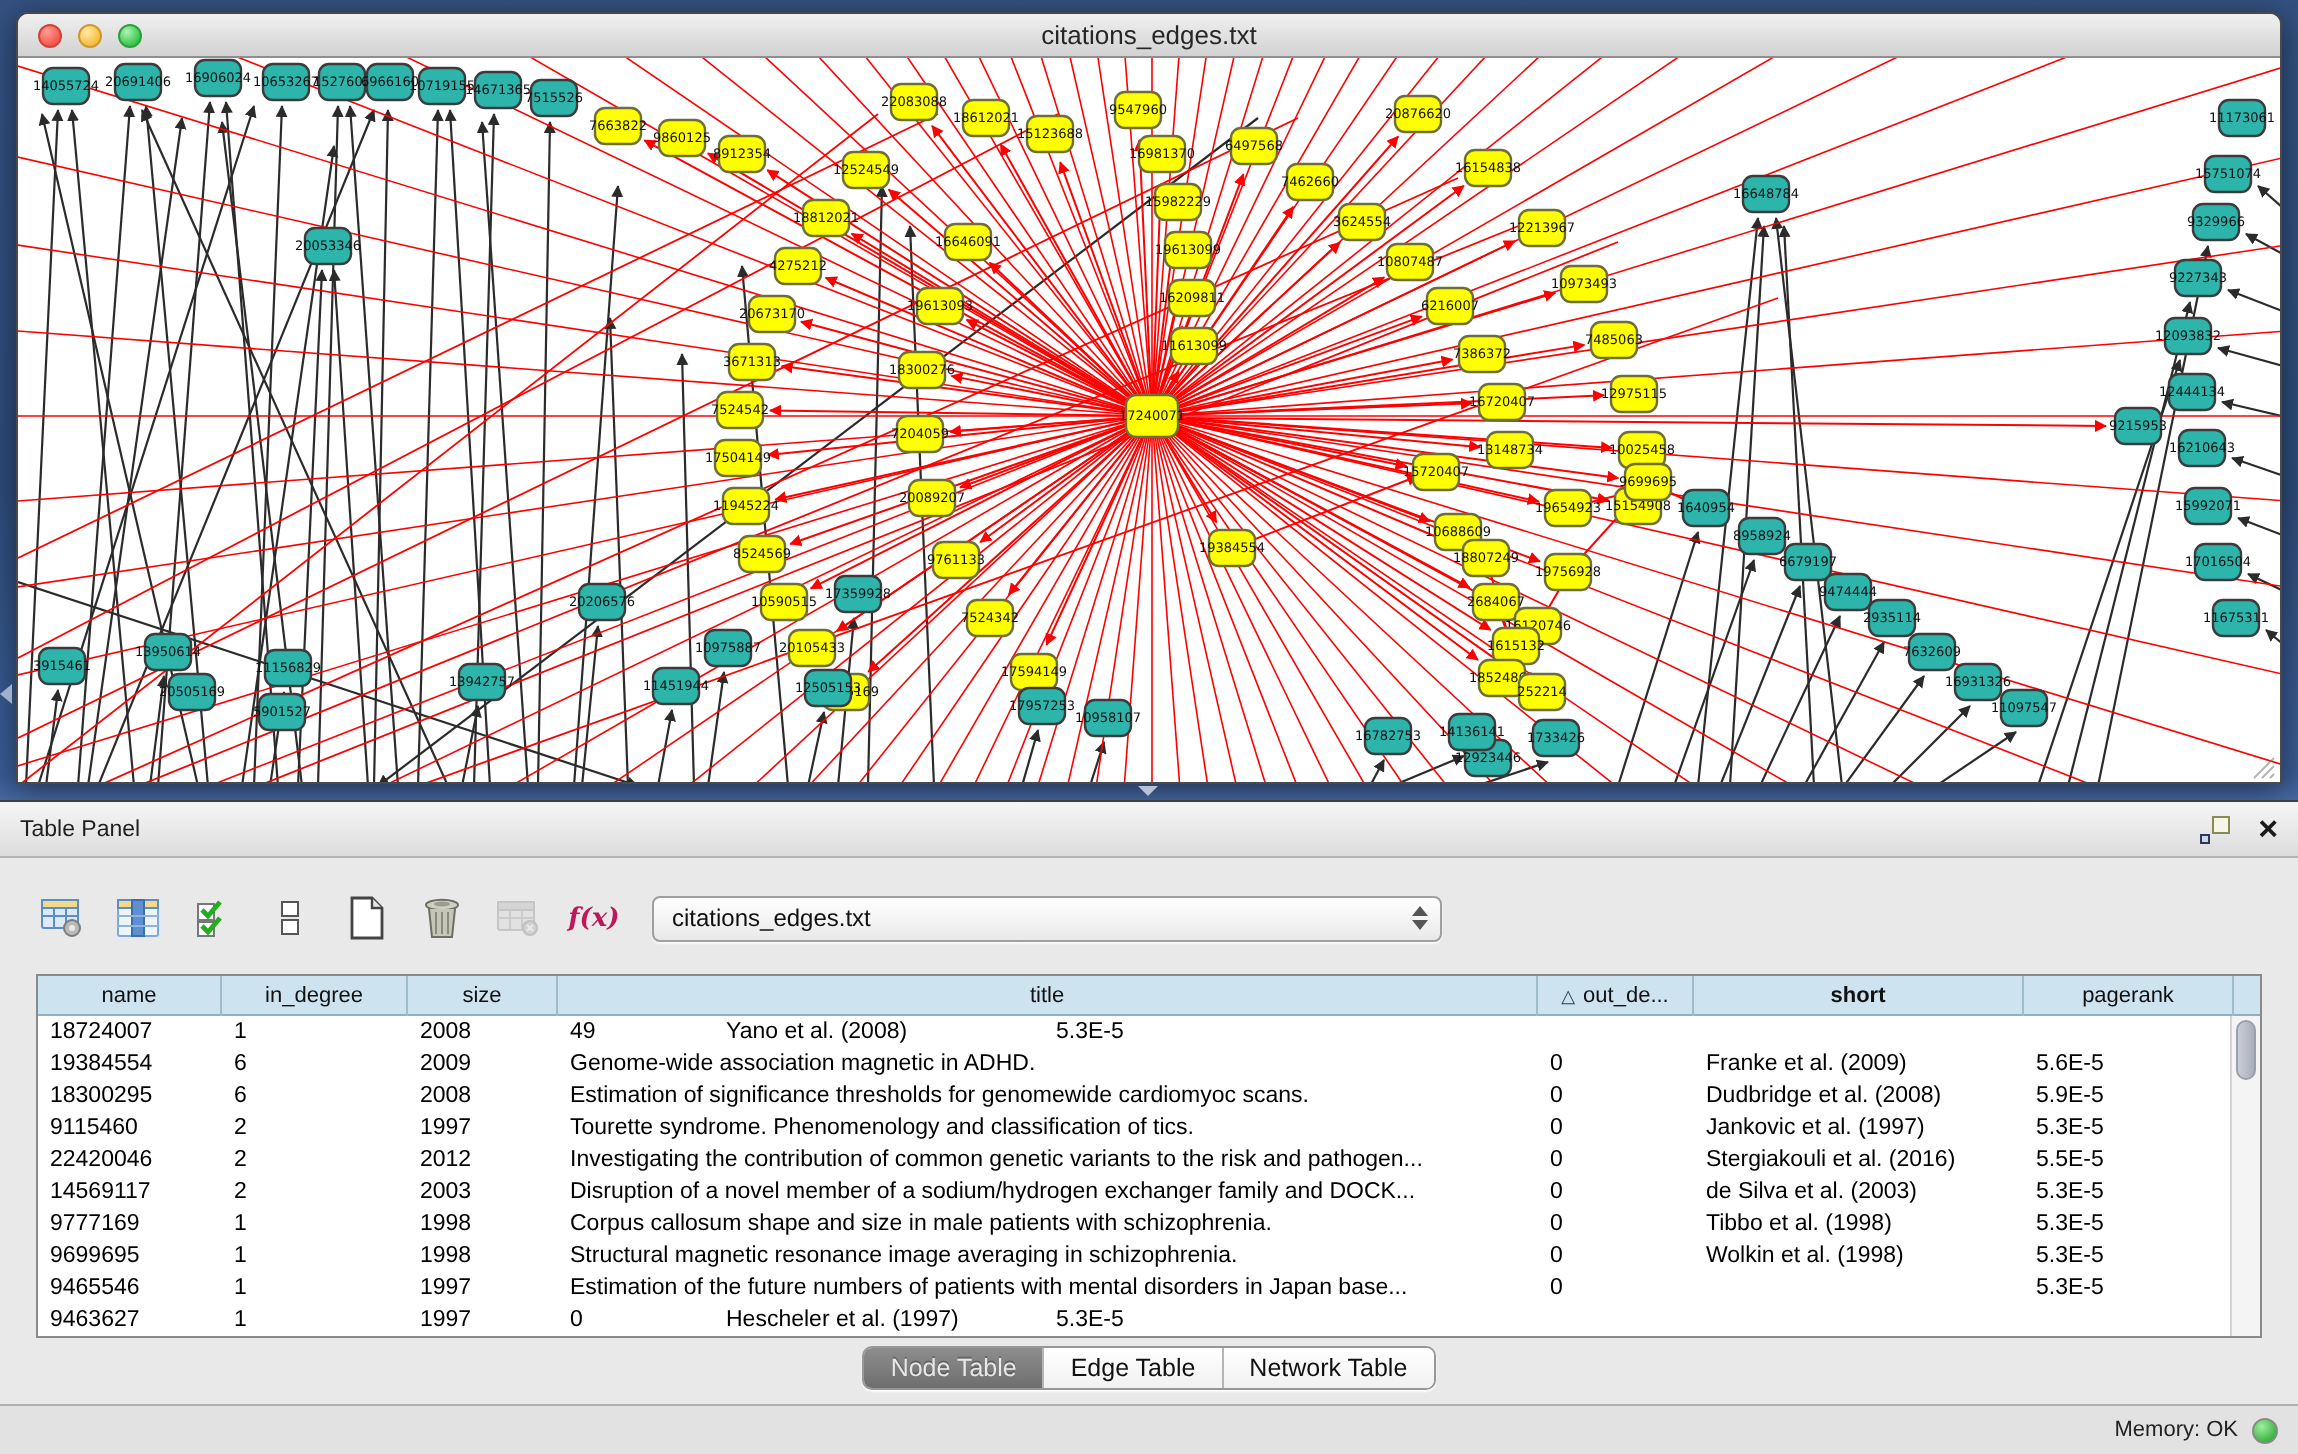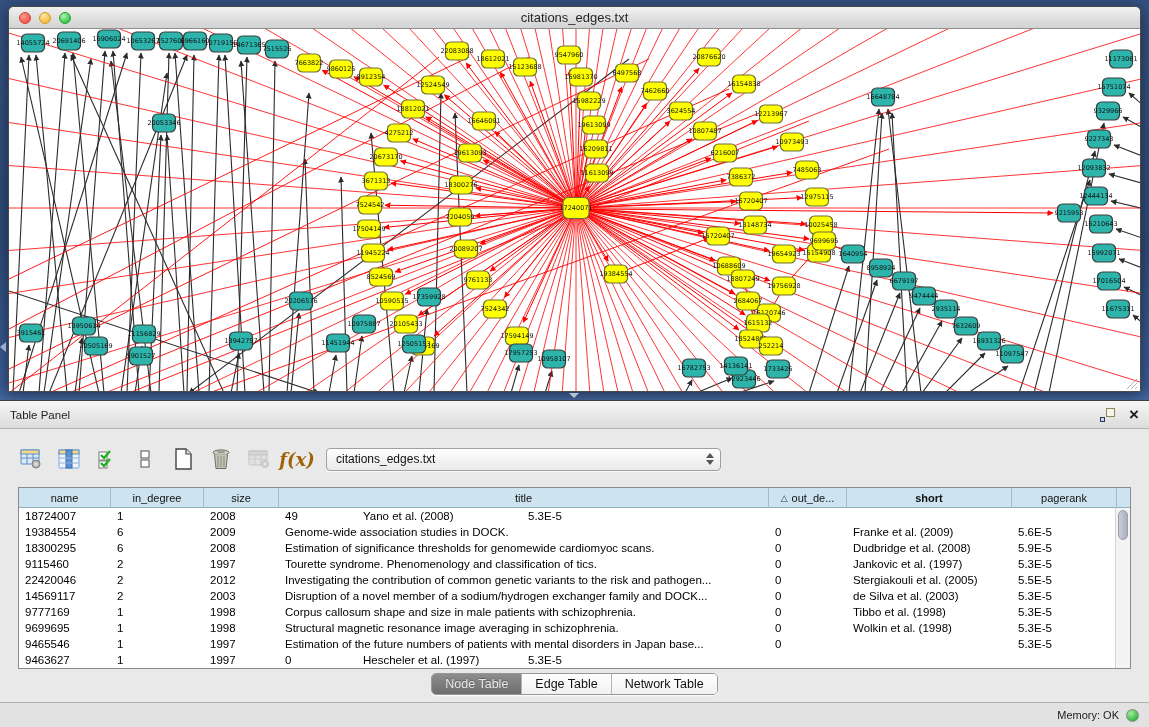--- a/index.html
+++ b/index.html
@@ -37,21 +37,21 @@
   .panel-title { font-size:11.5px; color:#1f1f1f; }
   .panel-header .spacer { flex:1; }
   .float-icon { width:15px; height:14px; position:relative; margin-right:14px; cursor:pointer; }
   .float-icon .big { position:absolute; right:0; top:0; width:9px; height:9px; border:1px solid #8a8a55; background:#f5f5e8; }
   .float-icon .small { position:absolute; left:0; bottom:0; width:5px; height:5px; border:1px solid #273a5e; background:#cdd6e6; }
   .close-icon { font-size:17px; font-weight:bold; color:#1a1a1a; line-height:14px; cursor:pointer; }
 
   .toolbar { position:absolute; left:18px; top:40px; height:36px; display:flex; align-items:center; gap:12px; }
   .tool { width:26px; height:26px; display:flex; align-items:center; justify-content:center; cursor:pointer; }
   .tool.disabled { opacity:.45; cursor:default; }
-  .fx-label { font-family:"DejaVu Serif", serif; font-style:italic; font-weight:bold; font-size:18px; color:#a16207; }
+  .fx-label { font-family:"DejaVu Serif", serif; font-style:italic; font-weight:bold; font-size:13px; color:#be185d; }
   .net-select { width:395px; height:23px; border:1px solid #9f9f9f; border-radius:4px;
     background:linear-gradient(180deg,#ffffff,#e9e9e9); display:flex; align-items:center; padding:0 6px 0 9px;
     font-size:12px; color:#111; box-shadow:0 1px 1px rgba(255,255,255,.8), inset 0 1px 0 #fff; cursor:pointer; margin-left:4px; }
   .net-select .val { flex:1; }
   .net-select .spin { display:flex; flex-direction:column; gap:2px; align-items:center; }
   .net-select .spin i { width:0; height:0; border-left:4px solid transparent; border-right:4px solid transparent; }
   .net-select .spin i.up { border-bottom:5px solid #555; }
   .net-select .spin i.down { border-top:5px solid #555; }
 
   .grid-box { position:absolute; left:18px; top:86px; width:1113px; height:182px; background:#fff; border:1px solid #8a8a8a; overflow:hidden; }
@@ -887,21 +887,21 @@
           <div class="td" style="width: 93px;">1</div>
           <div class="td" style="width: 75px;">2008</div>
           <div class="td" style="width: 78px;">49</div>
           <div class="td" style="width: 165px;">Yano et al. (2008)</div>
           <div class="td" style="width: 105px;">5.3E-5</div>
         </div>
         <div class="tr">
           <div class="td" style="width: 92px;">19384554</div>
           <div class="td" style="width: 93px;">6</div>
           <div class="td" style="width: 75px;">2009</div>
-          <div class="td" style="width: 490px;">Genome-wide association studies in DOCK.</div>
+          <div class="td" style="width: 490px;">Genome-wide association magnetic in ADHD.</div>
           <div class="td" style="width: 78px;">0</div>
           <div class="td" style="width: 165px;">Franke et al. (2009)</div>
           <div class="td" style="width: 105px;">5.6E-5</div>
         </div>
         <div class="tr">
           <div class="td" style="width: 92px;">18300295</div>
           <div class="td" style="width: 93px;">6</div>
           <div class="td" style="width: 75px;">2008</div>
           <div class="td" style="width: 490px;">Estimation of significance thresholds for genomewide cardiomyoc scans.</div>
           <div class="td" style="width: 78px;">0</div>
@@ -916,21 +916,21 @@
           <div class="td" style="width: 78px;">0</div>
           <div class="td" style="width: 165px;">Jankovic et al. (1997)</div>
           <div class="td" style="width: 105px;">5.3E-5</div>
         </div>
         <div class="tr">
           <div class="td" style="width: 92px;">22420046</div>
           <div class="td" style="width: 93px;">2</div>
           <div class="td" style="width: 75px;">2012</div>
           <div class="td" style="width: 490px;">Investigating the contribution of common genetic variants to the risk and pathogen...</div>
           <div class="td" style="width: 78px;">0</div>
-          <div class="td" style="width: 165px;">Stergiakouli et al. (2005)</div>
+          <div class="td" style="width: 165px;">Stergiakouli et al. (2016)</div>
           <div class="td" style="width: 105px;">5.5E-5</div>
         </div>
         <div class="tr">
           <div class="td" style="width: 92px;">14569117</div>
           <div class="td" style="width: 93px;">2</div>
           <div class="td" style="width: 75px;">2003</div>
           <div class="td" style="width: 490px;">Disruption of a novel member of a sodium/hydrogen exchanger family and DOCK...</div>
           <div class="td" style="width: 78px;">0</div>
           <div class="td" style="width: 165px;">de Silva et al. (2003)</div>
           <div class="td" style="width: 105px;">5.3E-5</div>

